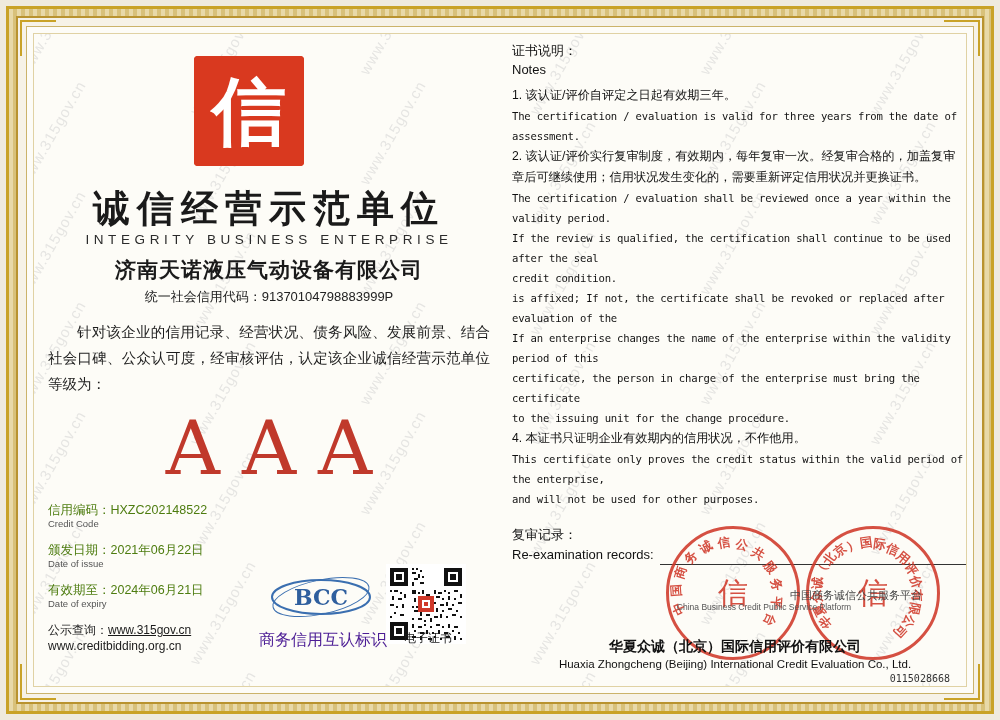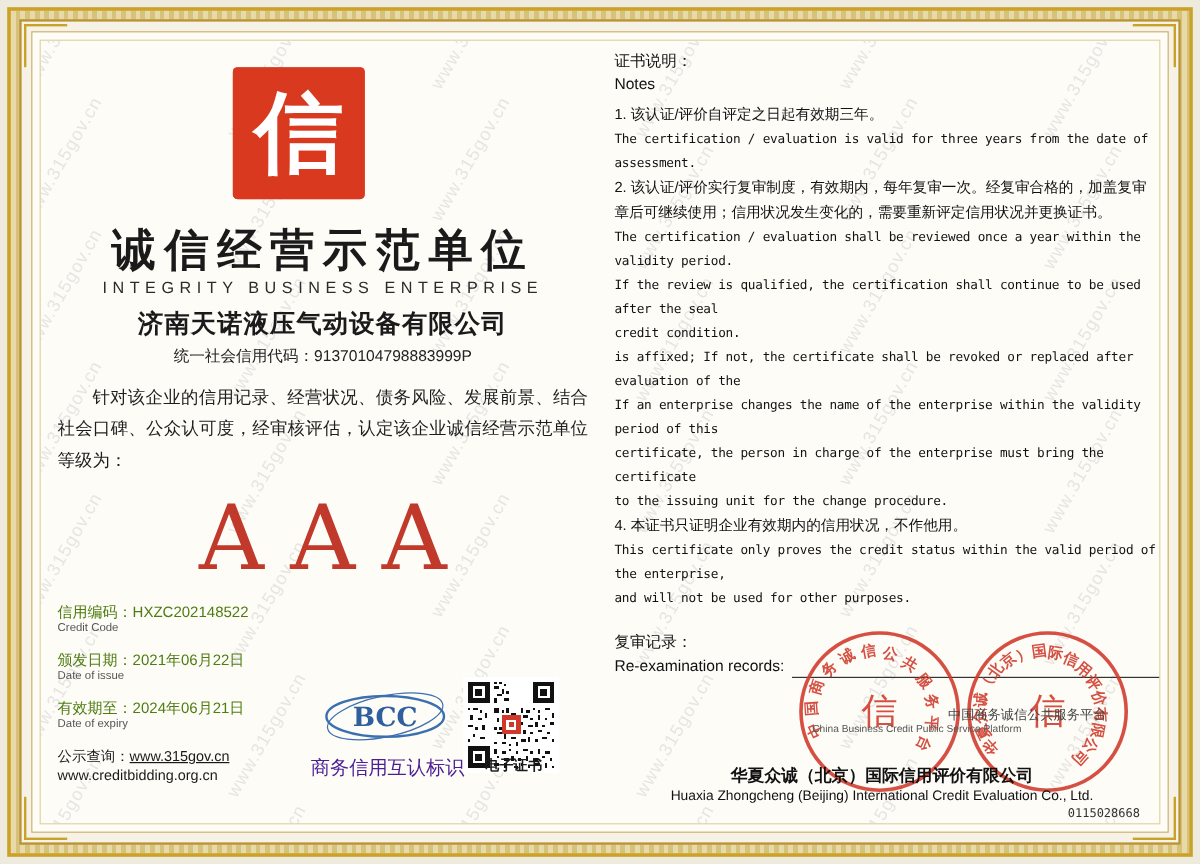--- a/index.html
+++ b/index.html
@@ -166,21 +166,21 @@
   }
   
   .qr{
     position:absolute;left:352px;top:530px;width:80px;height:80px;
     background:#fff;
     padding:2px;
     box-sizing:border-box;
   }
   .qr-cap{
     position:absolute;left:346px;top:596px;width:96px;
-    text-align:center;font-size:12px;color:#1a1a1a;font-weight:bold;
+    text-align:center;font-size:12px;color:#1a1a1a;
   }
 
   
   .notes-h1{font-size:13px;color:#111;margin:8px 0 2px 0;}
   .notes-h2{font-size:13px;color:#111;margin:0 0 8px 0;font-family:"Liberation Sans",sans-serif;}
   .note-cn{font-size:12.2px;color:#111;line-height:21px;margin:0;}
   .note-en{font-family:"DejaVu Sans Mono",monospace;font-size:10.6px;color:#111;line-height:20px;margin:0;letter-spacing:-0.2px;}
   .reexam{
     margin-top:16px;
   }

